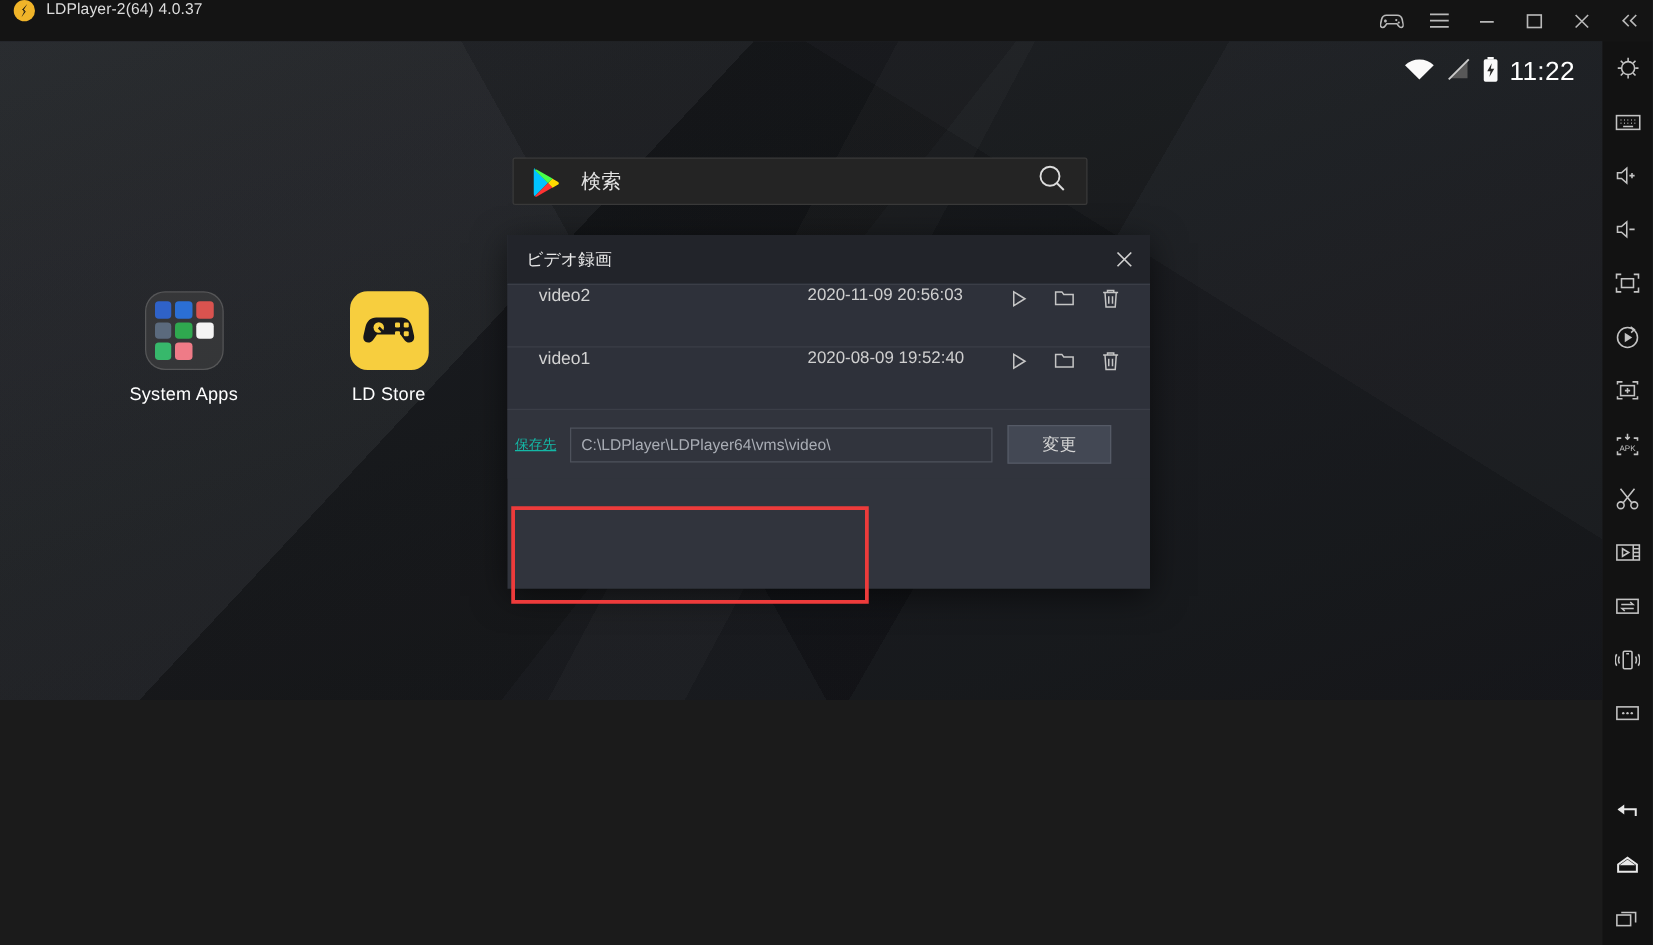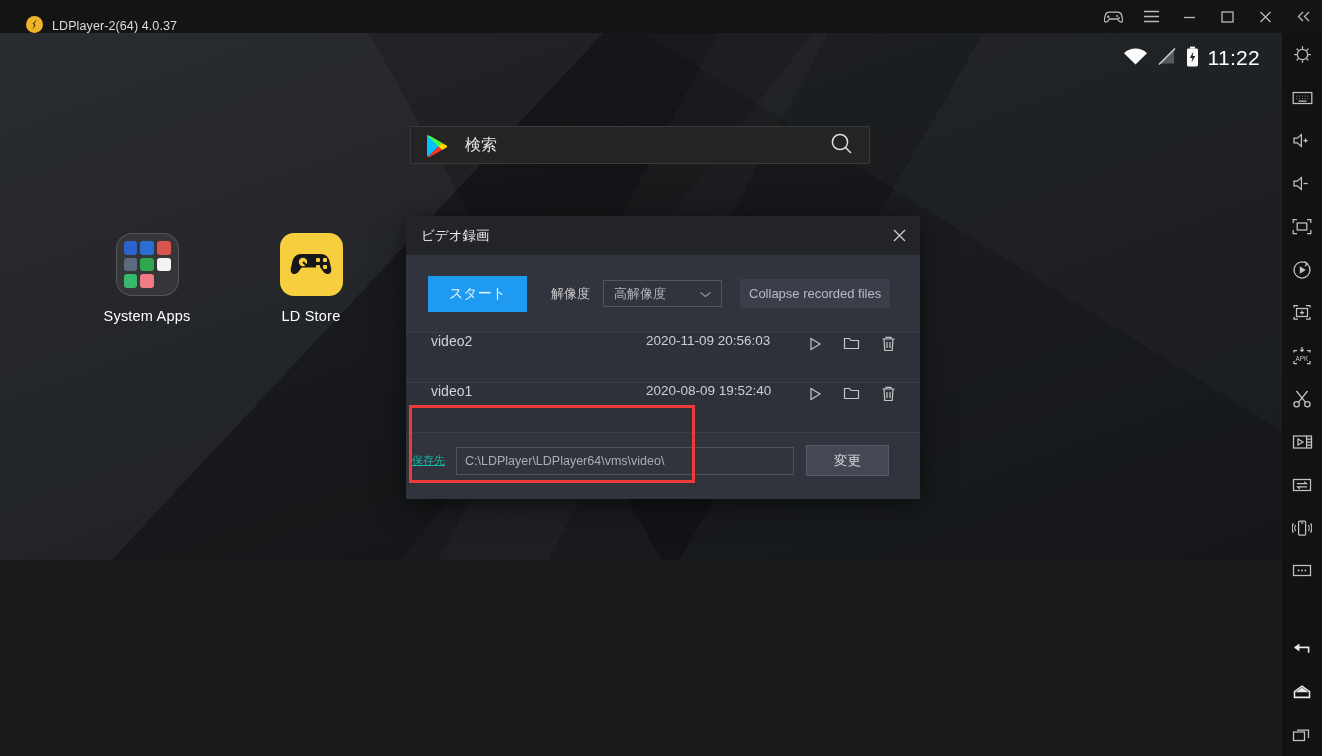--- a/index.html
+++ b/index.html
@@ -7,21 +7,21 @@
     width: 1322px; height: 756px;
     background: #1b1b1b;
     font-family: "Liberation Sans", "DejaVu Sans", sans-serif;
     overflow: hidden;
   }
   #app { position: relative; width: 1322px; height: 756px; }
 
   
   .titlebar {
     position: absolute; left: 0; top: 0; width: 1322px; height: 33px;
-    background: #141414; display: flex; align-items: flex-end; padding-left: 15px;
+    background: #141414; display: flex; align-items: flex-start;
   }
   .tb-logo {
     width: 17px; height: 17px; margin-left: 11px; border-radius: 50%;
     background: #f0b429; position: relative; flex: none;
   }
   .tb-logo::after {
     content: ""; position: absolute; left: 6px; top: 3px;
     width: 5px; height: 11px; background: #141414;
     clip-path: polygon(100% 0, 25% 55%, 75% 55%, 0 100%, 60% 45%, 10% 45%);
   }
@@ -92,21 +92,21 @@
   
   .dots {
     position: absolute; left: 0; right: 0; top: 588px;
     display: flex; justify-content: center; gap: 15px; z-index: 2;
   }
   .dot { width: 9px; height: 9px; border-radius: 50%; background: #6b6b6b; }
   .dot.on { background: #f2f2f2; }
 
   
   .dialog {
-    position: absolute; left: 406px; top: 216px; width: 514px; height: 283px;
+    position: absolute; left: 406px; top: 188px; width: 514px; height: 283px;
     background: #31343d; box-shadow: 0 6px 26px rgba(0,0,0,.55); z-index: 10;
   }
   .dlg-head {
     height: 39px; background: #22242a; display: flex; align-items: center;
   }
   .dlg-title { margin-left: 15px; color: #e9e9e9; font-size: 13.5px; }
   .dlg-close {
     margin-left: auto; width: 42px; height: 39px;
     display: flex; align-items: center; justify-content: center;
   }
@@ -297,33 +297,20 @@
   <div class="dialog">
     <div class="dlg-head">
       <div class="dlg-title">ビデオ録画</div>
       <div class="dlg-close">
         <svg width="17" height="17" viewBox="0 0 17 17" fill="none" stroke="#cfcfcf" stroke-width="1.3">
             <path d="M3 3l11 11M14 3L3 14"></path>
           </svg>
       </div>
     </div>
 
-    <div class="dlg-toolbar">
-      <button class="btn-start">スタート</button>
-      <span class="res-label">解像度</span>
-      <div class="res-select">
-        <span class="val">高解像度</span>
-        <span class="chev">
-          <svg width="13" height="9" viewBox="0 0 13 9" fill="none" stroke="#8d919a" stroke-width="1.3">
-              <path d="M1.5 2.5l5 4 5-4"></path>
-            </svg>
-        </span>
-      </div>
-      <button class="btn-collapse">Collapse recorded files</button>
-    </div>
 
     <div class="row">
       <span class="name">video2</span>
       <span class="date">2020-11-09 20:56:03</span>
       <span class="acts">
         <span class="act">
             <svg width="16" height="16" viewBox="0 0 16 16" fill="none" stroke="#c5c5c5" stroke-width="1.2">
               <path d="M4 2.5l9 5.5-9 5.5z"></path>
             </svg>
           </span>

